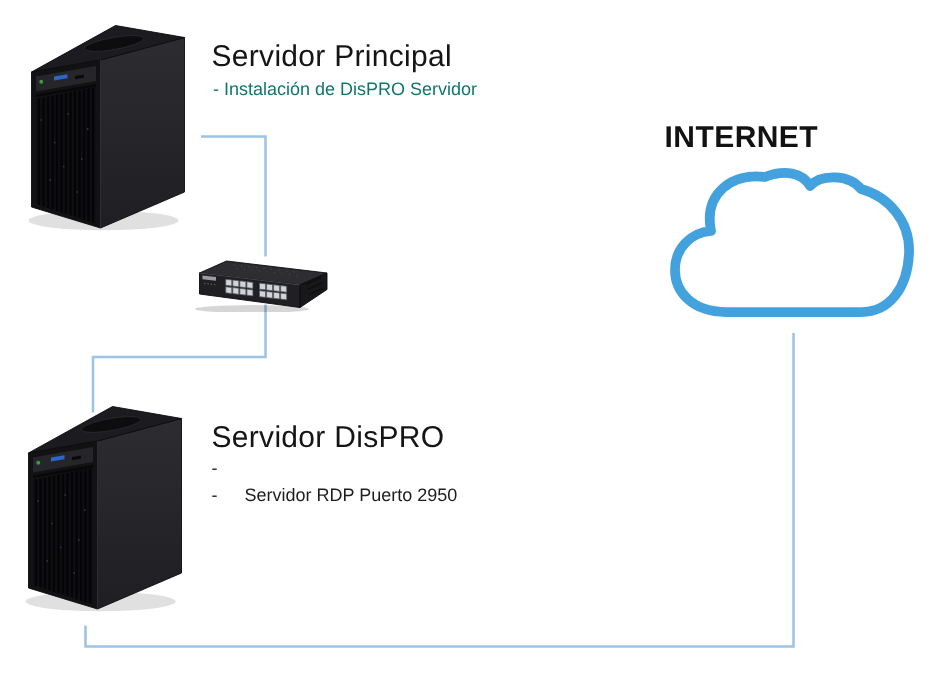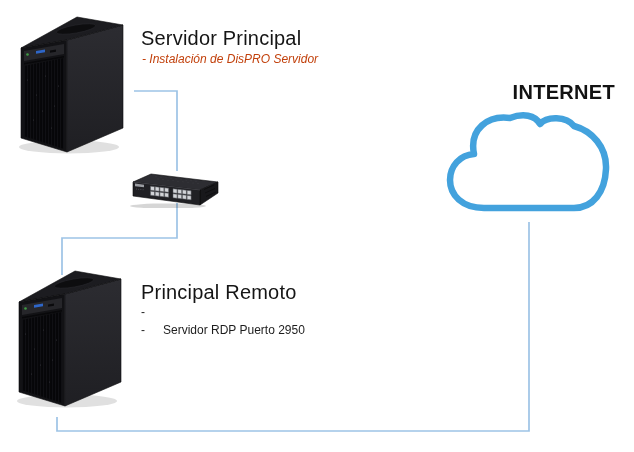--- a/index.html
+++ b/index.html
@@ -2,26 +2,26 @@
 <html><head>
 <meta charset="utf-8">
 <style>
   html,body{margin:0;padding:0;background:#ffffff;}
   .canvas{
     position:relative;width:634px;height:452px;background:#ffffff;overflow:hidden;
     font-family:"Liberation Sans","DejaVu Sans",sans-serif;color:#1a1a1a;
   }
   .abs{position:absolute;}
   .title{font-size:20px;font-weight:400;letter-spacing:.2px;white-space:nowrap;color:#151515;}
-  .note{font-size:12px;white-space:nowrap;color:#c2410c;font-style:italic;}
+  .note{font-size:12px;white-space:nowrap;color:#0f766e;}
   .bullets{font-size:12px;color:#1d1d1d;line-height:17.5px;}
   .bullet-row{display:flex;}
   .bullet-row .dash{width:22px;flex:0 0 22px;}
   .internet-label{
-    left:443px;top:81px;width:172px;text-align:right;
+    left:443px;top:81px;width:172px;text-align:left;
     font-size:20px;font-weight:700;letter-spacing:.3px;color:#121212;white-space:nowrap;
   }
   svg{display:block;}
   .connectors{left:0;top:0;pointer-events:none;}
   .defs-hidden{position:absolute;width:0;height:0;overflow:hidden;}
 </style>
 </head>
 <body>
 
 <div class="canvas">
@@ -158,21 +158,21 @@
           <line x1="77" y1="31" x2="87" y2="26.5"></line>
           <line x1="78" y1="34.5" x2="88" y2="30"></line>
       </g>
     </g>
   </svg>
 
   <svg class="abs" style="left:12px;top:264px" width="114" height="148" viewBox="0 0 114 148">
     <use href="#tower-server"></use>
   </svg>
 
-  <div class="abs title" style="left:141px;top:281px">Principal Remoto</div>
+  <div class="abs title" style="left:141px;top:281px">Servidor DisPRO</div>
   <div class="abs bullets" style="left:141px;top:304px">
     <div class="bullet-row">
       <span class="dash">-</span>
     </div>
     <div class="bullet-row">
       <span class="dash">-</span>
       <span>Servidor RDP Puerto 2950</span>
     </div>
   </div>
 

